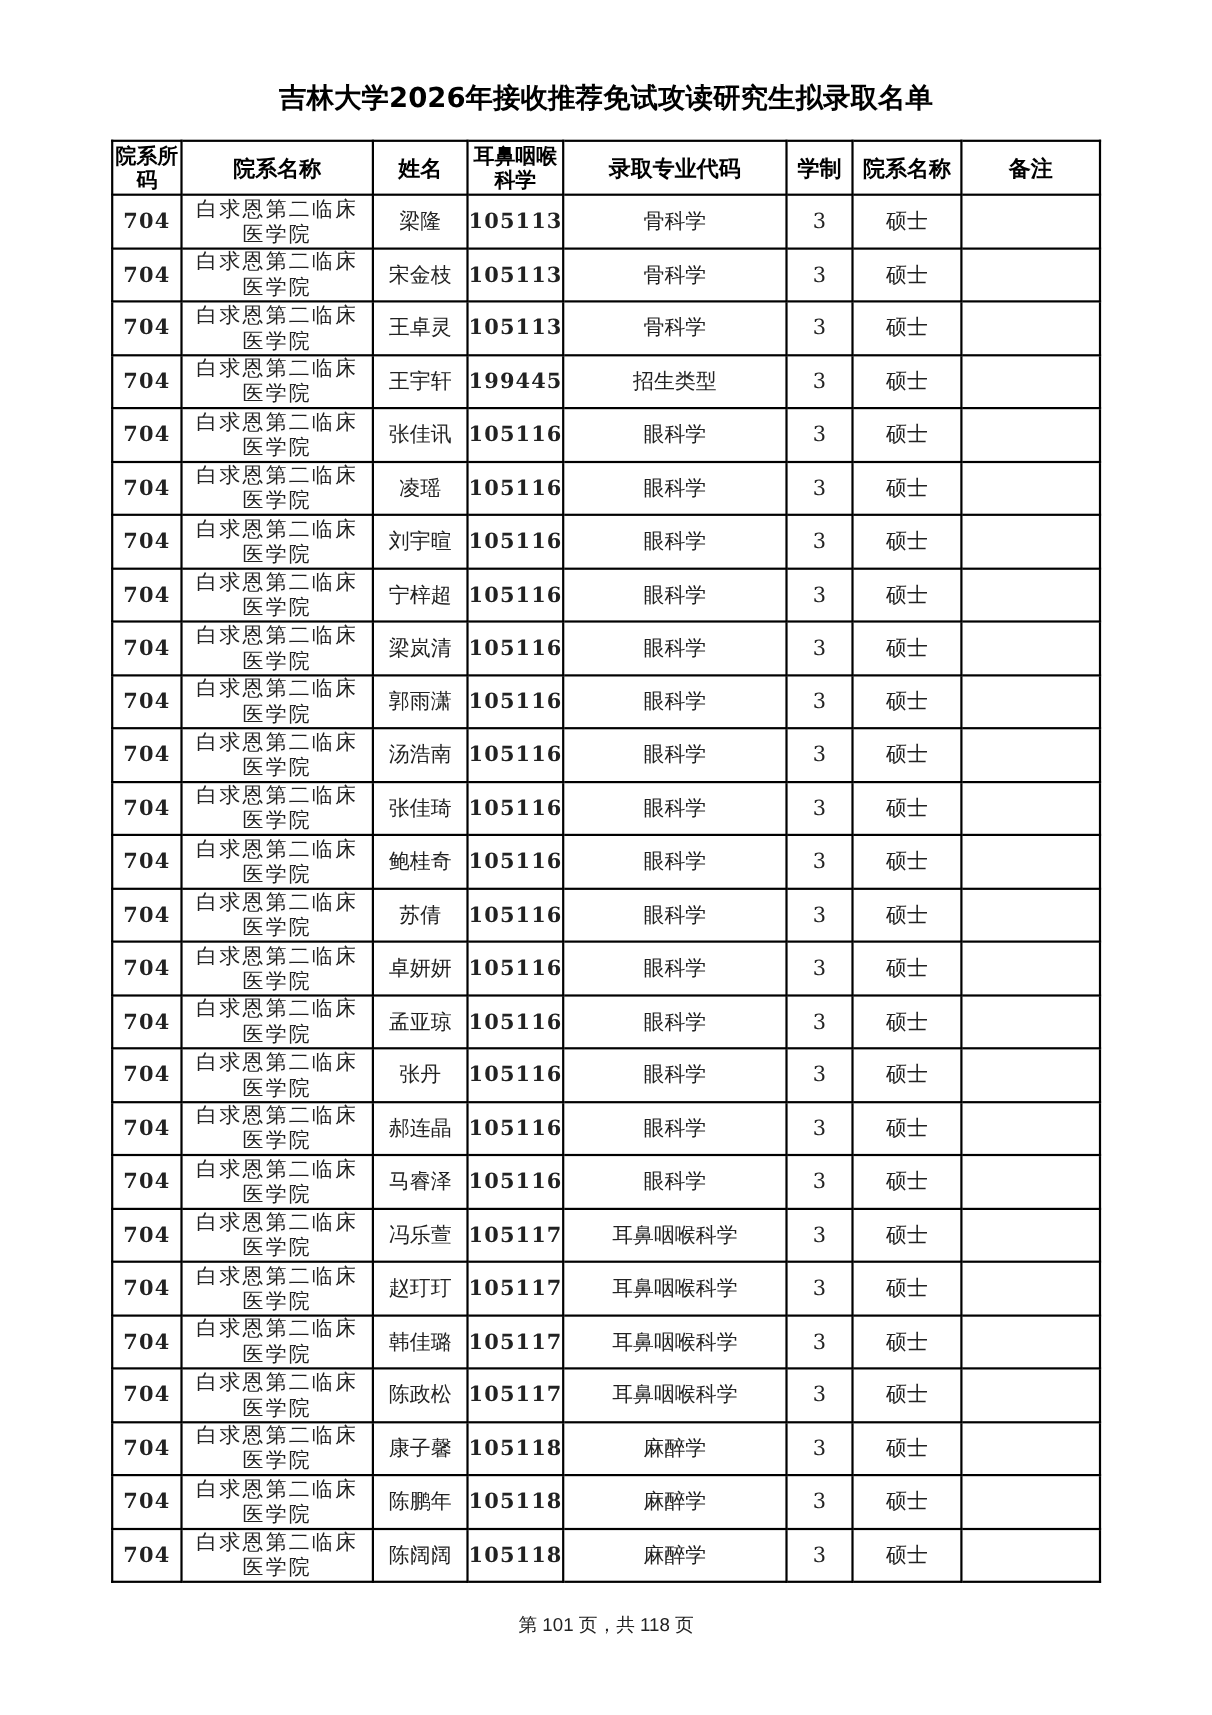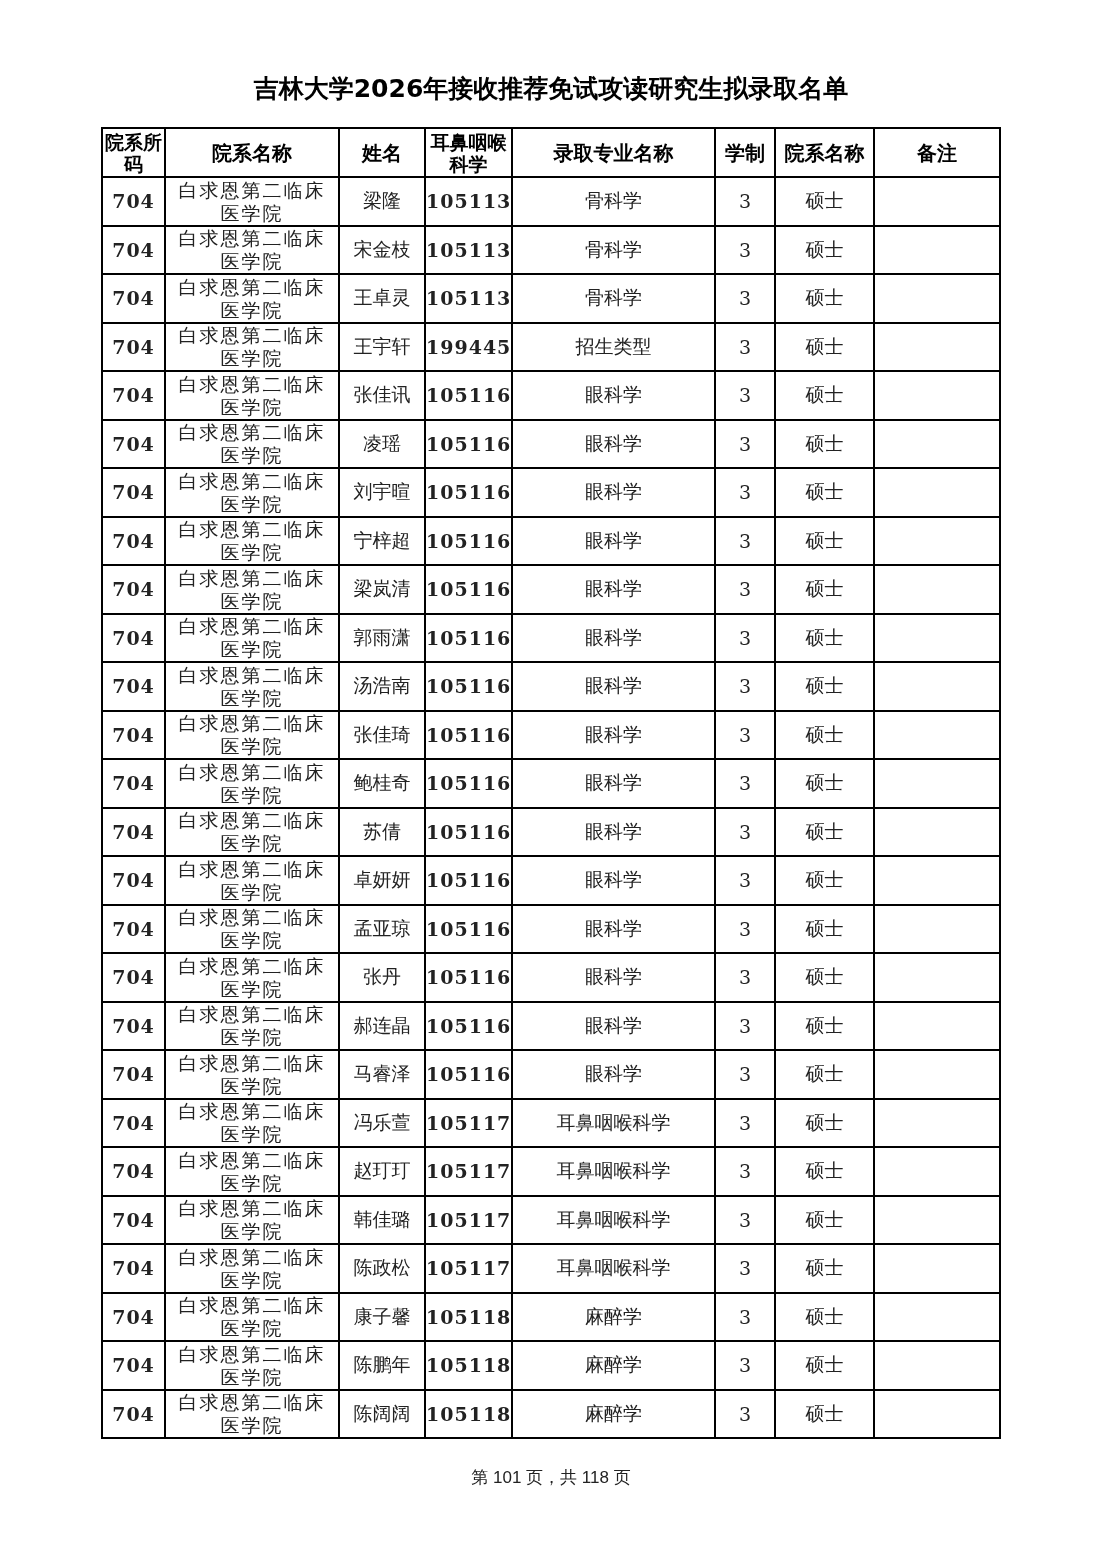--- a/index.html
+++ b/index.html
@@ -46,21 +46,21 @@
     <col style="width:60px">
     <col style="width:99px">
     <col style="width:126px">
   </colgroup>
   <thead>
     <tr>
       <th class="two-line">院系所码</th>
       <th>院系名称</th>
       <th>姓名</th>
       <th class="two-line">耳鼻咽喉科学</th>
-      <th>录取专业名称</th>
+      <th>录取专业代码</th>
       <th>学制</th>
       <th>院系名称</th>
       <th>备注</th>
     </tr>
   </thead>
   <tbody id="rows">
       <tr>
         <td class="num">704</td>
         <td class="dept">
           <span style="display: block;">白求恩第二临床</span>

